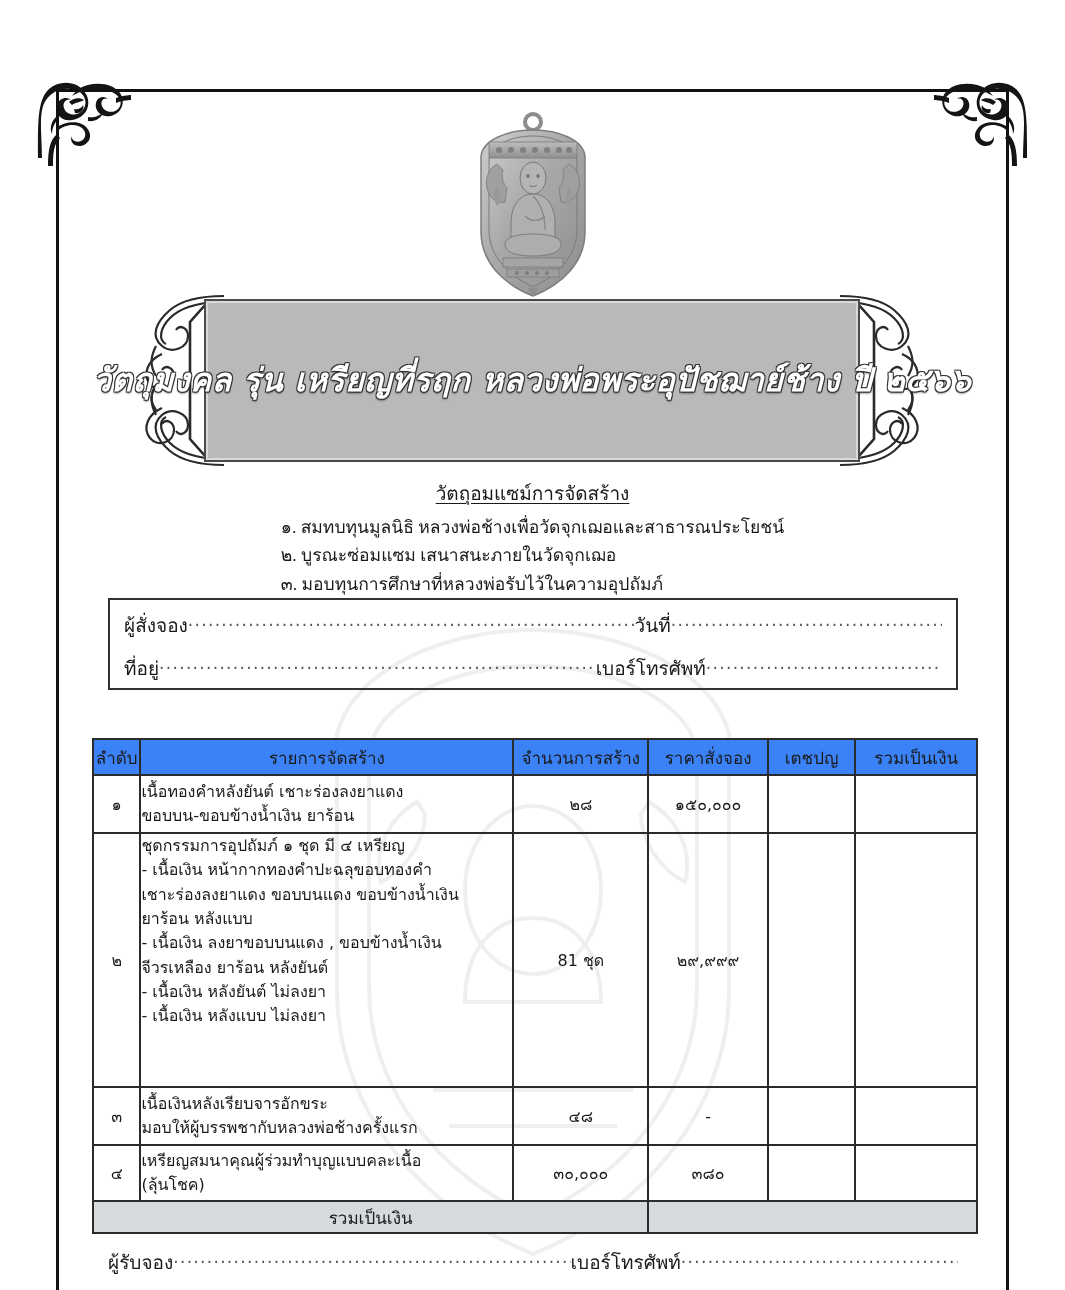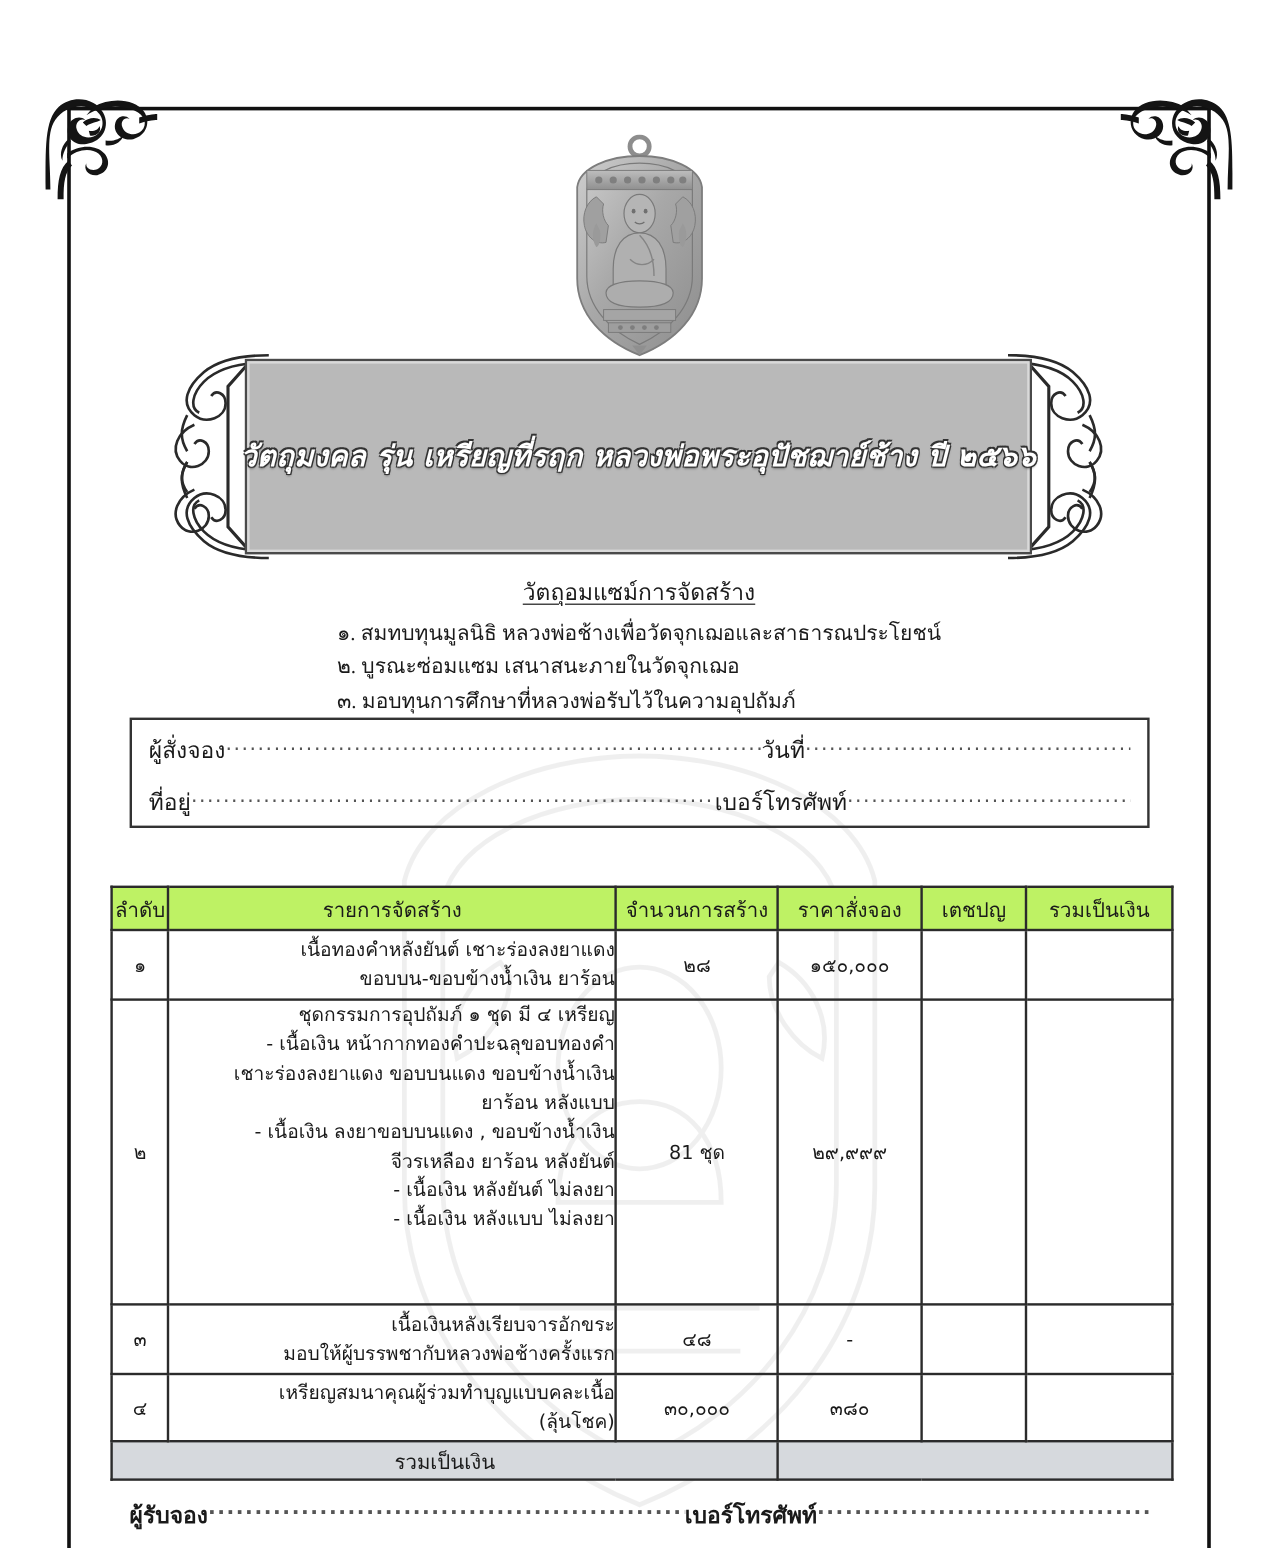--- a/index.html
+++ b/index.html
@@ -107,21 +107,21 @@
     display: flex;
     flex-direction: column;
     align-items: center;
     justify-content: center;
     box-sizing: border-box;
   }
   .plaque-line {
     color: #ffffff;
     font-weight: bold;
     font-style: italic;
-    font-size: 24px;
+    font-size: 32px;
     line-height: 1.42;
     letter-spacing: 0.4px;
     text-shadow:
       -1px -1px 0 #333, 1px -1px 0 #333,
       -1px  1px 0 #333, 1px  1px 0 #333,
        0    2px 2px rgba(0,0,0,.45);
     white-space: nowrap;
   }
 
   
@@ -181,44 +181,44 @@
     table-layout: fixed;
     font-size: 16px;
     color: #1a1a1a;
   }
   table.main th, table.main td {
     border: 2px solid #2b2b2b;
     padding: 0;
     vertical-align: middle;
   }
   table.main thead th {
-    background: #bef264;
+    background: #3b82f6;
     font-weight: normal;
     font-size: 17px;
     height: 34px;
     text-align: center;
   }
   td.c-no    { text-align: center; font-size: 16px; }
-  td.c-desc  { padding: 7px 10px; line-height: 1.52; text-align: right; }
+  td.c-desc  { padding: 7px 10px; line-height: 1.52; text-align: left; }
   td.c-mid   { text-align: center; }
   .total-row td {
     background: #d6d9dd;
     height: 30px;
     text-align: center;
     font-size: 17px;
   }
 
   
   .receiver {
     position: absolute;
     left: 108px;
     top: 1247px;
     width: 850px;
   }
-  .receiver .fieldline { margin-bottom: 0; font-weight: bold; }
+  .receiver .fieldline { margin-bottom: 0; }
 </style>
 </head>
 <body>
 
 <div id="page">
 
   <div class="border-top"></div>
   <div class="border-left"></div>
   <div class="border-right"></div>
 

